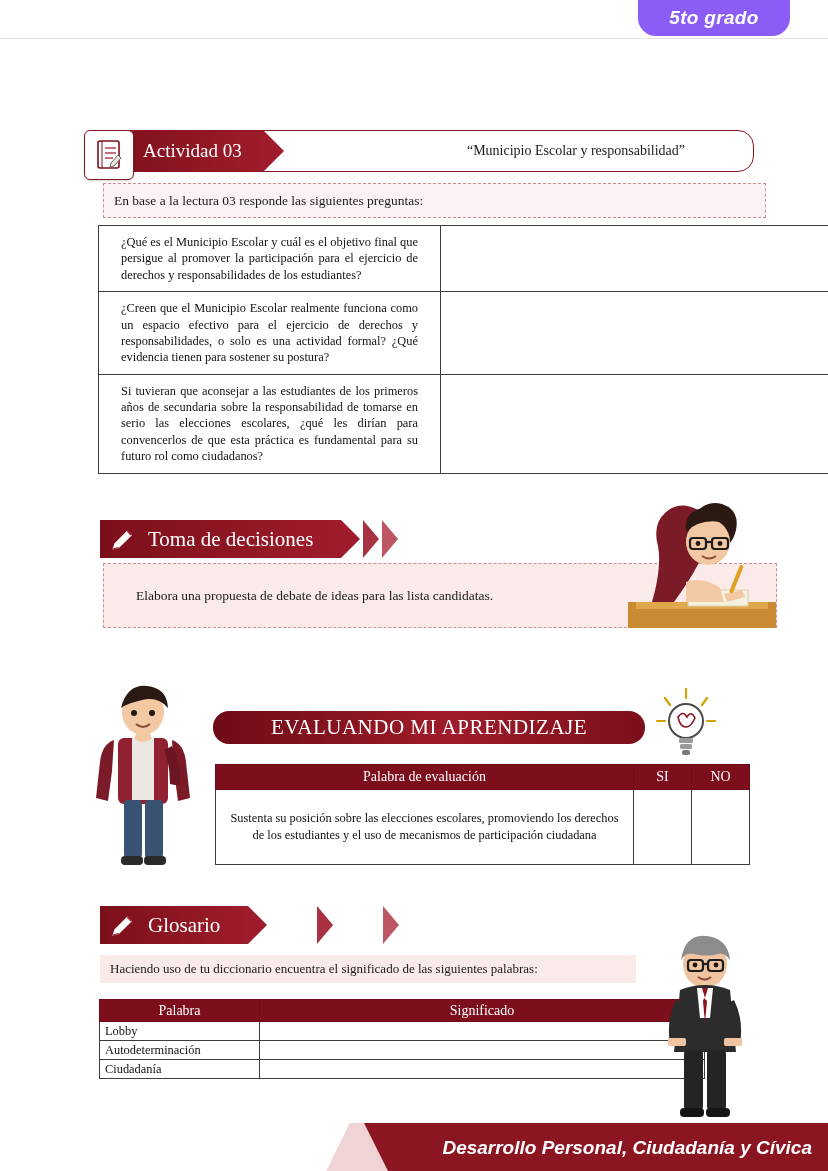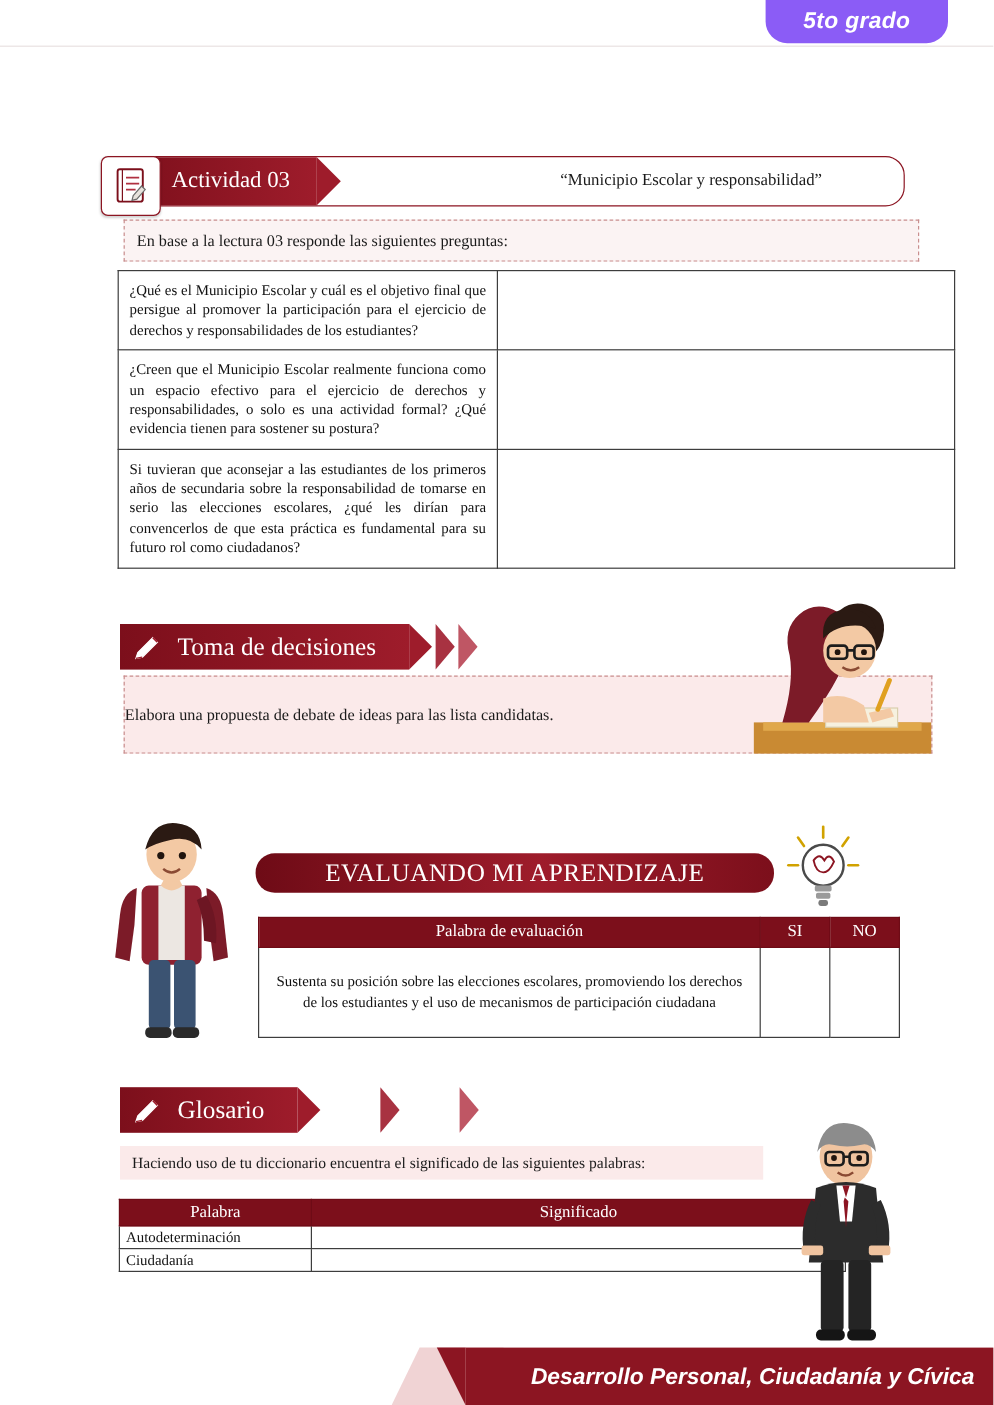--- a/index.html
+++ b/index.html
@@ -175,21 +175,21 @@
     position: absolute;
     left: 98px;
     top: 225px;
     width: 659px;
     border-collapse: collapse;
     table-layout: fixed;
   }
   .q-table td {
     border: 1px solid #3d3d3d;
     vertical-align: top;
-    padding: 8px 9px;
+    padding: 8px 22px;
     font-size: 12.4px;
     line-height: 1.32;
     text-align: justify;
     color: #111;
   }
   .q-table td.q { width: 297px; }
   .q-table td.a { width: 362px; }
 
   
   .toma-banner { left: 100px; top: 520px; }
@@ -197,20 +197,21 @@
     position: absolute;
     left: 103px;
     top: 563px;
     width: 674px;
     height: 65px;
     background: #fbeaea;
     border: 1px dashed #c98e8e;
     box-sizing: border-box;
     display: flex;
     align-items: center;
+    padding-left: 32px;
     font-size: 13.5px;
     color: #1a1a1a;
   }
 
   
   .eval-title {
     position: absolute;
     left: 213px;
     top: 711px;
     width: 432px;
@@ -485,20 +486,24 @@
   <div class="chev two"></div>
 </div>
 
 <div class="glos-note">Haciendo uso de tu diccionario encuentra el significado de las siguientes palabras:</div>
 
 <table class="glos-table">
   <tbody>
       <tr>
     <th style="width:157px;">Palabra</th>
     <th>Significado</th>
+  </tr>
+  <tr>
+    <td class="word">Lobby</td>
+    <td></td>
   </tr>
   <tr>
     <td class="word">Autodeterminación</td>
     <td></td>
   </tr>
   <tr>
     <td class="word">Ciudadanía</td>
     <td></td>
   </tr>
 </tbody>

